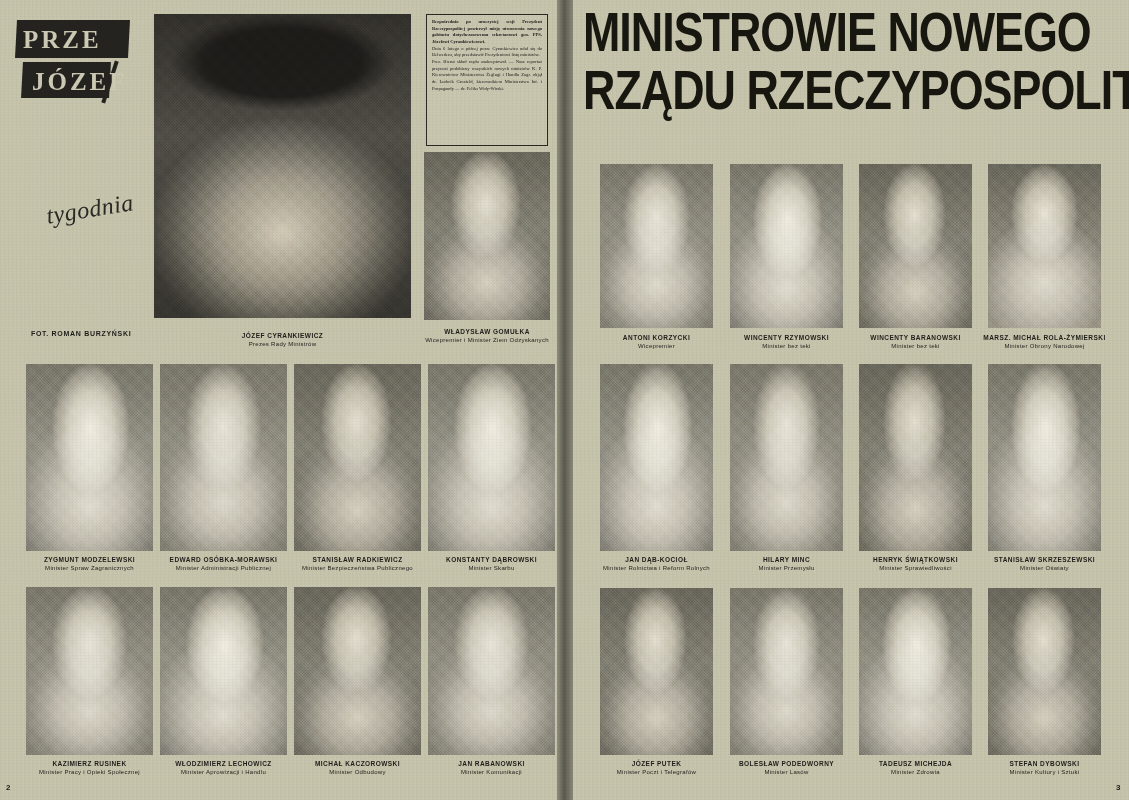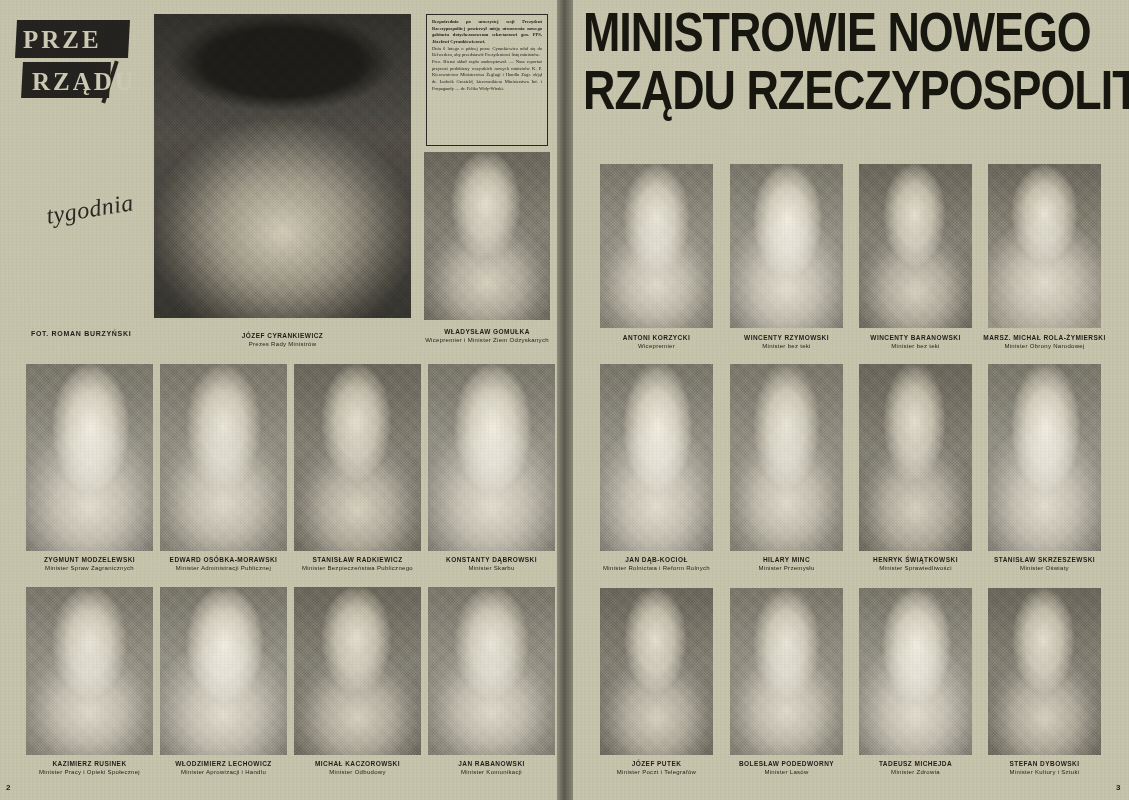--- a/index.html
+++ b/index.html
@@ -188,21 +188,21 @@
 <div class="page">
 
   <div class="leaf left"></div>
   <div class="leaf right"></div>
 
   <div class="logo">
     <div class="bar b1"></div>
     <div class="bar b2"></div>
     <div class="slash"></div>
     <div class="t t1">PRZE</div>
-    <div class="t t2">RZĄDU</div>
+    <div class="t t2">JÓZEF</div>
   </div>
 
   <div class="tyg">tygodnia</div>
 
   <div class="photo" style="left:154px;top:14px;width:257px;height:304px;">
     <div class="img">
         <div class="pt hat"></div>
         <div class="grainy"></div>
       </div>
   </div>

